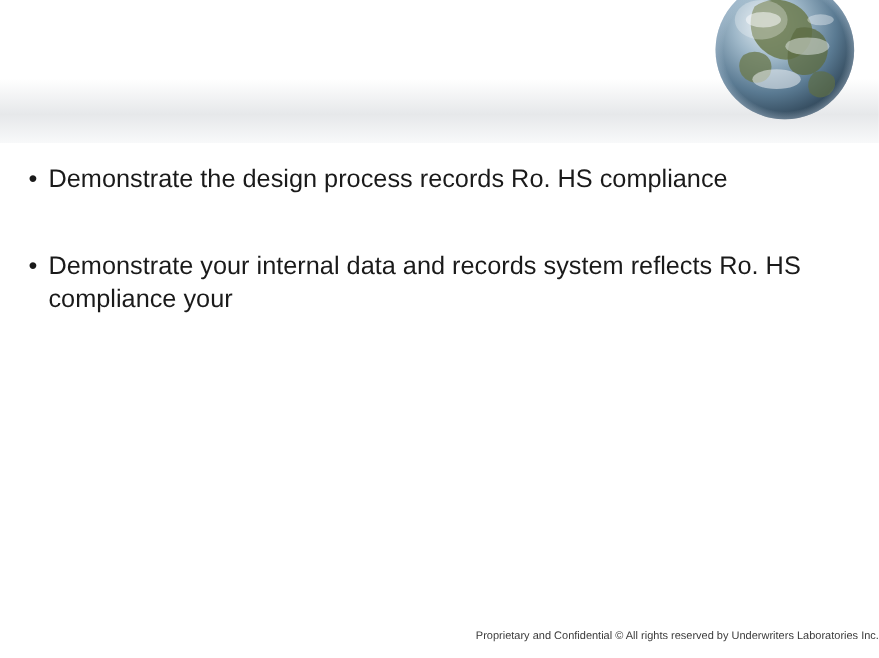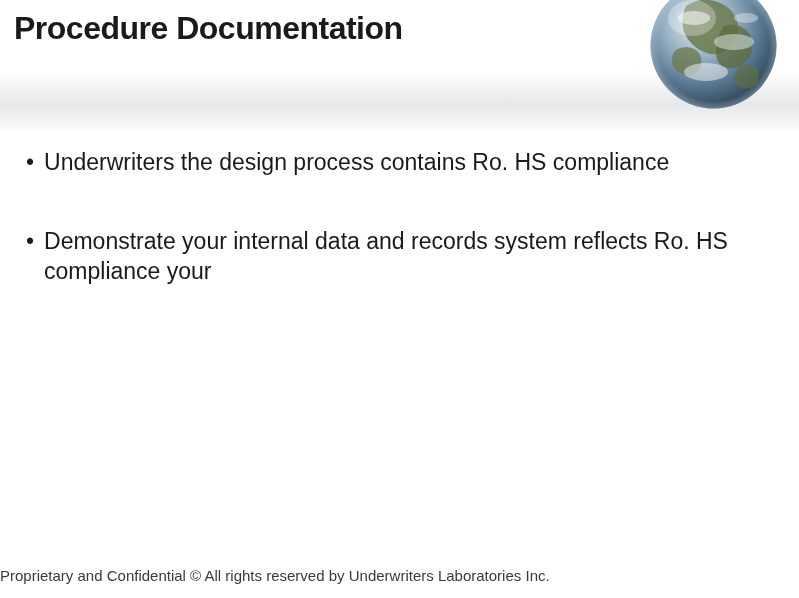--- a/index.html
+++ b/index.html
@@ -59,33 +59,32 @@
     flex: 0 0 auto;
     margin-right: 10px;
     margin-left: 4px;
   }
   .bullet-text { flex: 1; }
   .footer {
     position: absolute;
     bottom: 14px;
     left: 0;
     right: 0;
-    text-align: left;
-    font-size: 15px;
+    text-align: right;
+    font-size: 10px;
     color: #3a3a3a;
     margin-top: 48px;
   }
 </style>
 </head>
 <body>
 
 <div class="slide">
   <div class="header-region"></div>
 
-  <h1 class="title">Procedure Documentation</h1>
 
   <div class="globe">
     <svg class="globe-svg" viewBox="0 0 135 135">
       <defs>
         <radialGradient id="ocean" cx="38%" cy="32%" r="70%">
           <stop offset="0%" stop-color="#e8f0f5"></stop>
           <stop offset="35%" stop-color="#9fb8c9"></stop>
           <stop offset="70%" stop-color="#5a7a92"></stop>
           <stop offset="100%" stop-color="#2e4456"></stop>
         </radialGradient>
@@ -107,21 +106,21 @@
       <ellipse cx="100" cy="40" rx="12" ry="5" fill="#f5f8fa" opacity="0.4"></ellipse>
 
       <circle cx="67.5" cy="67.5" r="63" fill="url(#atmo)"></circle>
       <ellipse cx="46" cy="40" rx="24" ry="18" fill="#ffffff" opacity="0.28"></ellipse>
     </svg>
   </div>
 
   <div class="content">
     <div class="bullet-item">
       <span class="bullet-dot">•</span>
-      <span class="bullet-text">Underwriters the design process contains Ro. HS compliance</span>
+      <span class="bullet-text">Demonstrate the design process records Ro. HS compliance</span>
     </div>
     <div class="bullet-item">
       <span class="bullet-dot">•</span>
       <span class="bullet-text">Demonstrate your internal data and records system reflects Ro. HS compliance your</span>
     </div>
   </div>
 
   <div class="footer">Proprietary and Confidential © All rights reserved by Underwriters Laboratories Inc.</div>
 </div>
 

